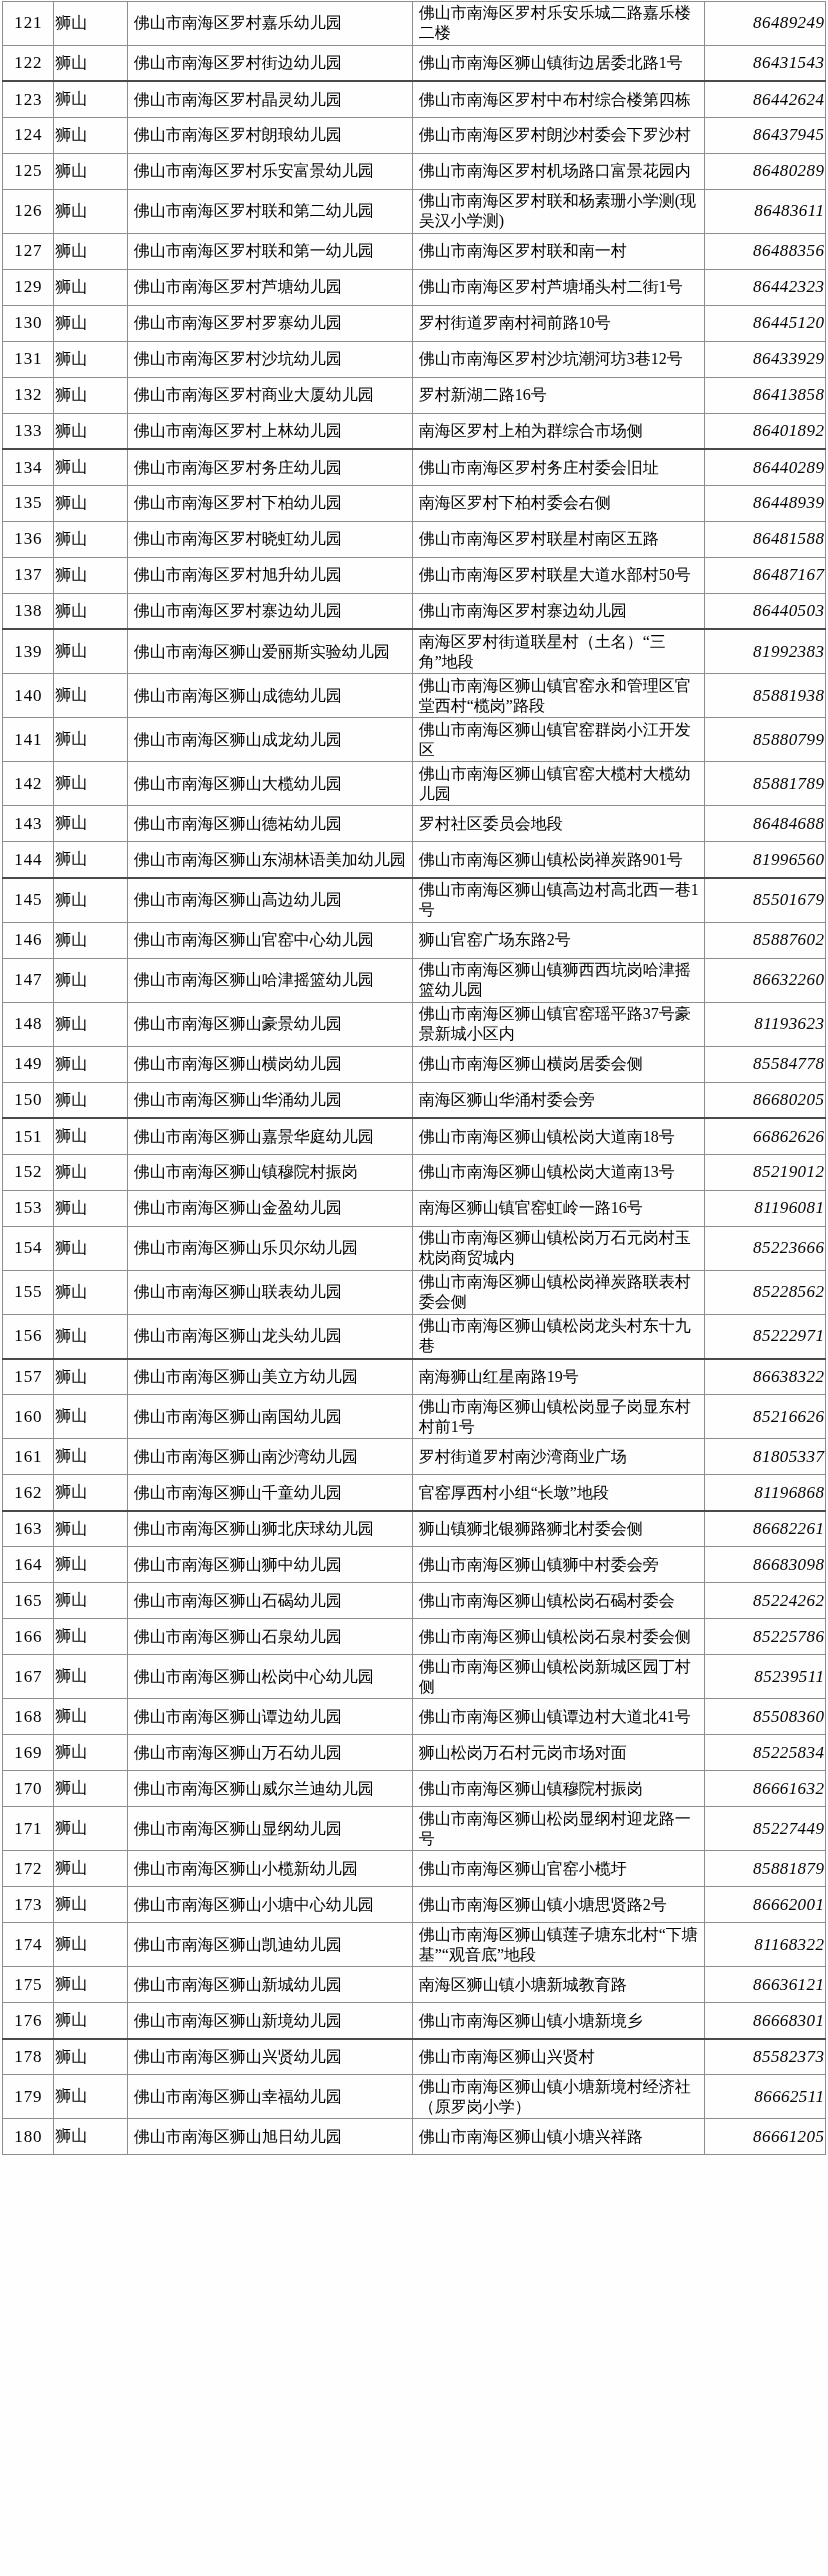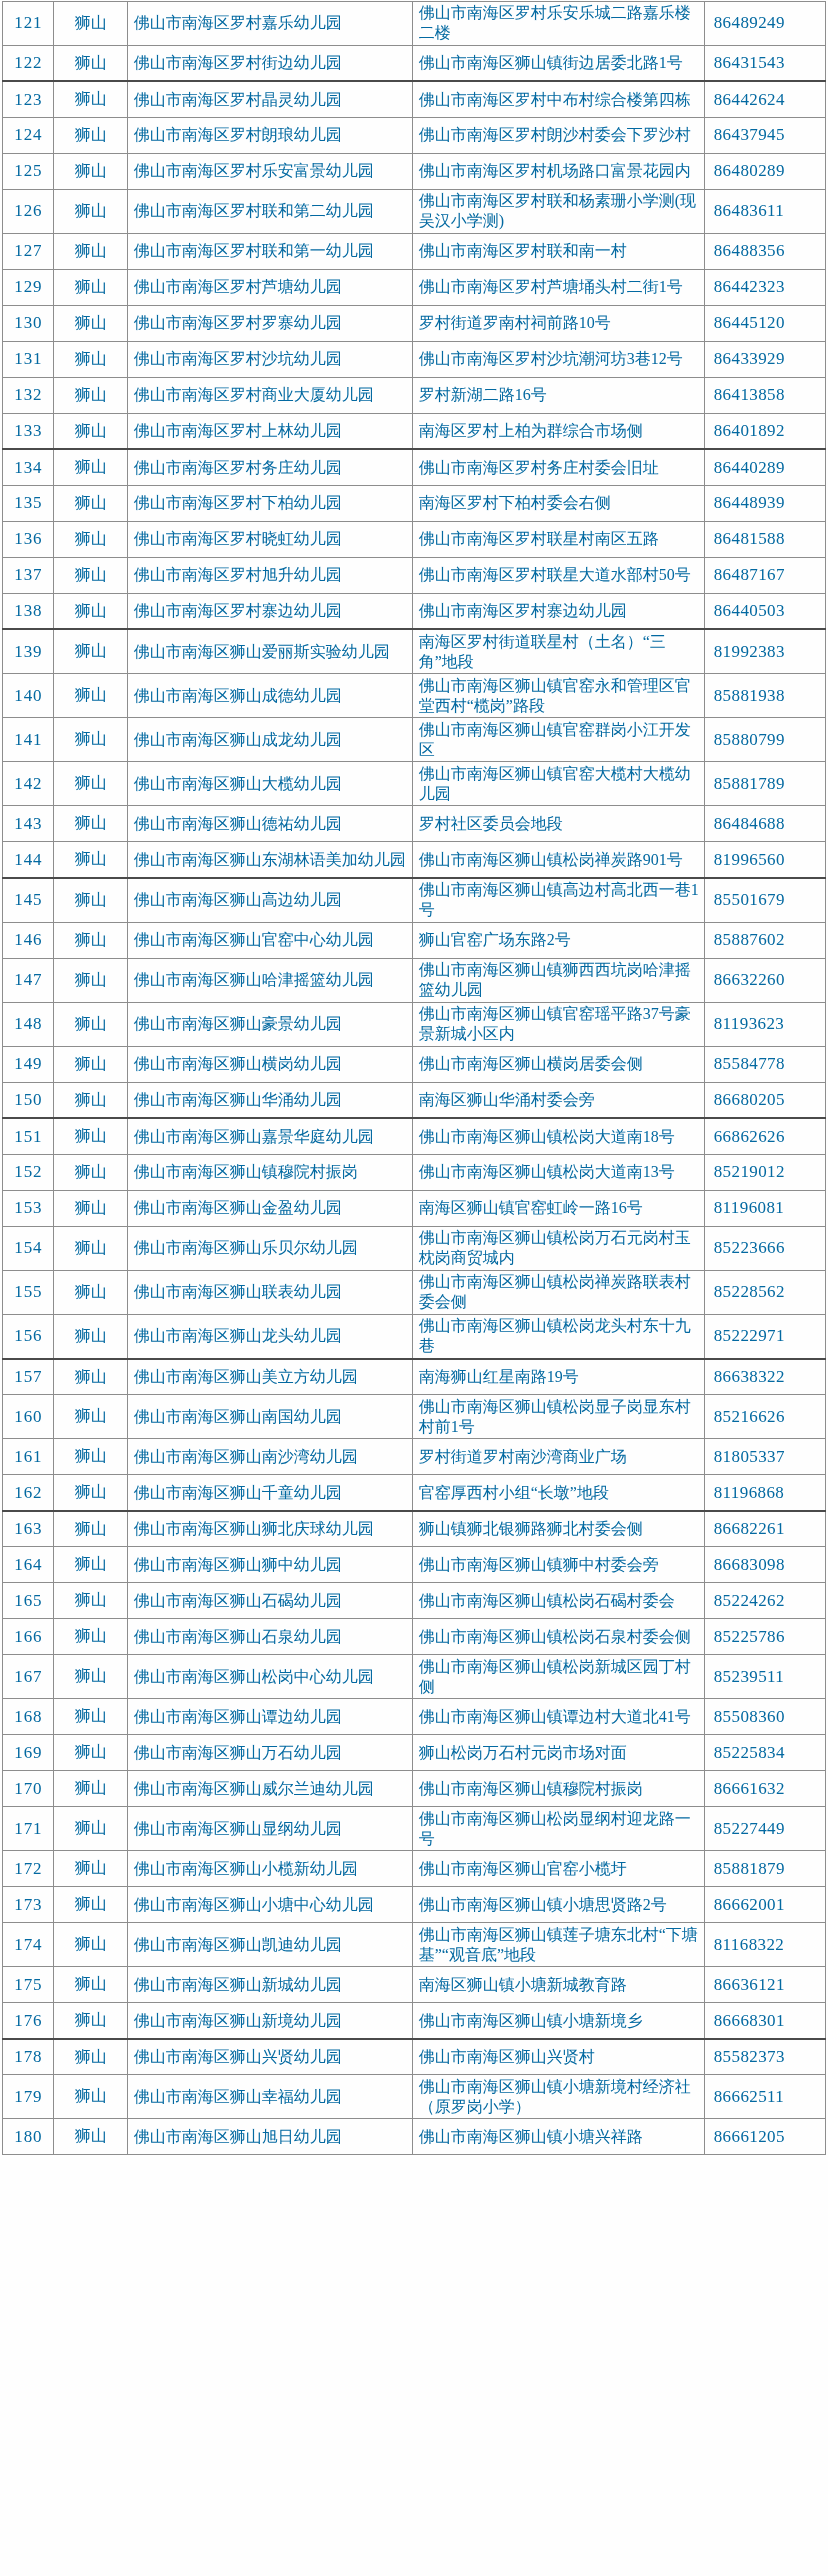--- a/index.html
+++ b/index.html
@@ -11,21 +11,21 @@
     width: 829px;
     height: 2576px;
     overflow: hidden;
   }
   .page {
     position: relative;
     width: 829px;
     height: 2576px;
     background: #fefefe;
     font-family: "Liberation Serif", "DejaVu Serif", serif;
-    color: #0369a1;
+    color: #000000;
   }
   table.kg-table {
     position: absolute;
     left: 2.3px;
     top: 0.8px;
     width: 824px;
     border-collapse: collapse;
     table-layout: fixed;
   }
   .kg-table td {
@@ -38,35 +38,35 @@
   }
   .kg-table tr.thick-bottom td {
     border-bottom: 2.3px solid #4a4a4a;
   }
   .c-num {
     text-align: center;
     font-size: 17px;
     letter-spacing: 0.8px;
   }
   .c-district {
-    text-align: center;
     font-size: 16px;
   }
   .c-name, .c-address {
     padding: 1.5px 3.8px 1.5px 5.4px;
     font-size: 16px;
     line-height: 20px;
     word-break: break-all;
     text-align: left;
   }
   .c-phone {
     padding-left: 8.4px;
     font-size: 17px;
-    text-align: left;
+    text-align: right;
     letter-spacing: 0.4px;
+    font-style: italic;
   }
 </style>
 </head>
 <body>
 
 <div class="page">
   <table class="kg-table">
     <colgroup>
       <col style="width:51px">
       <col style="width:74px">

